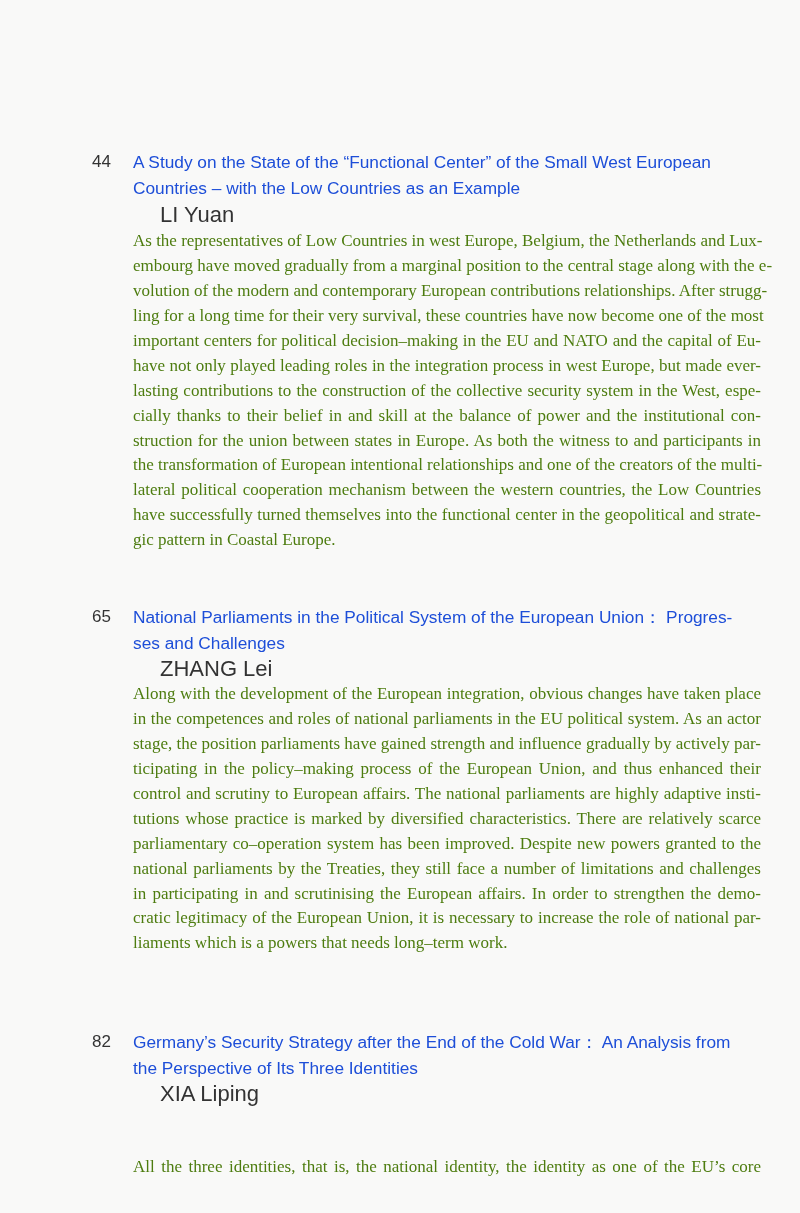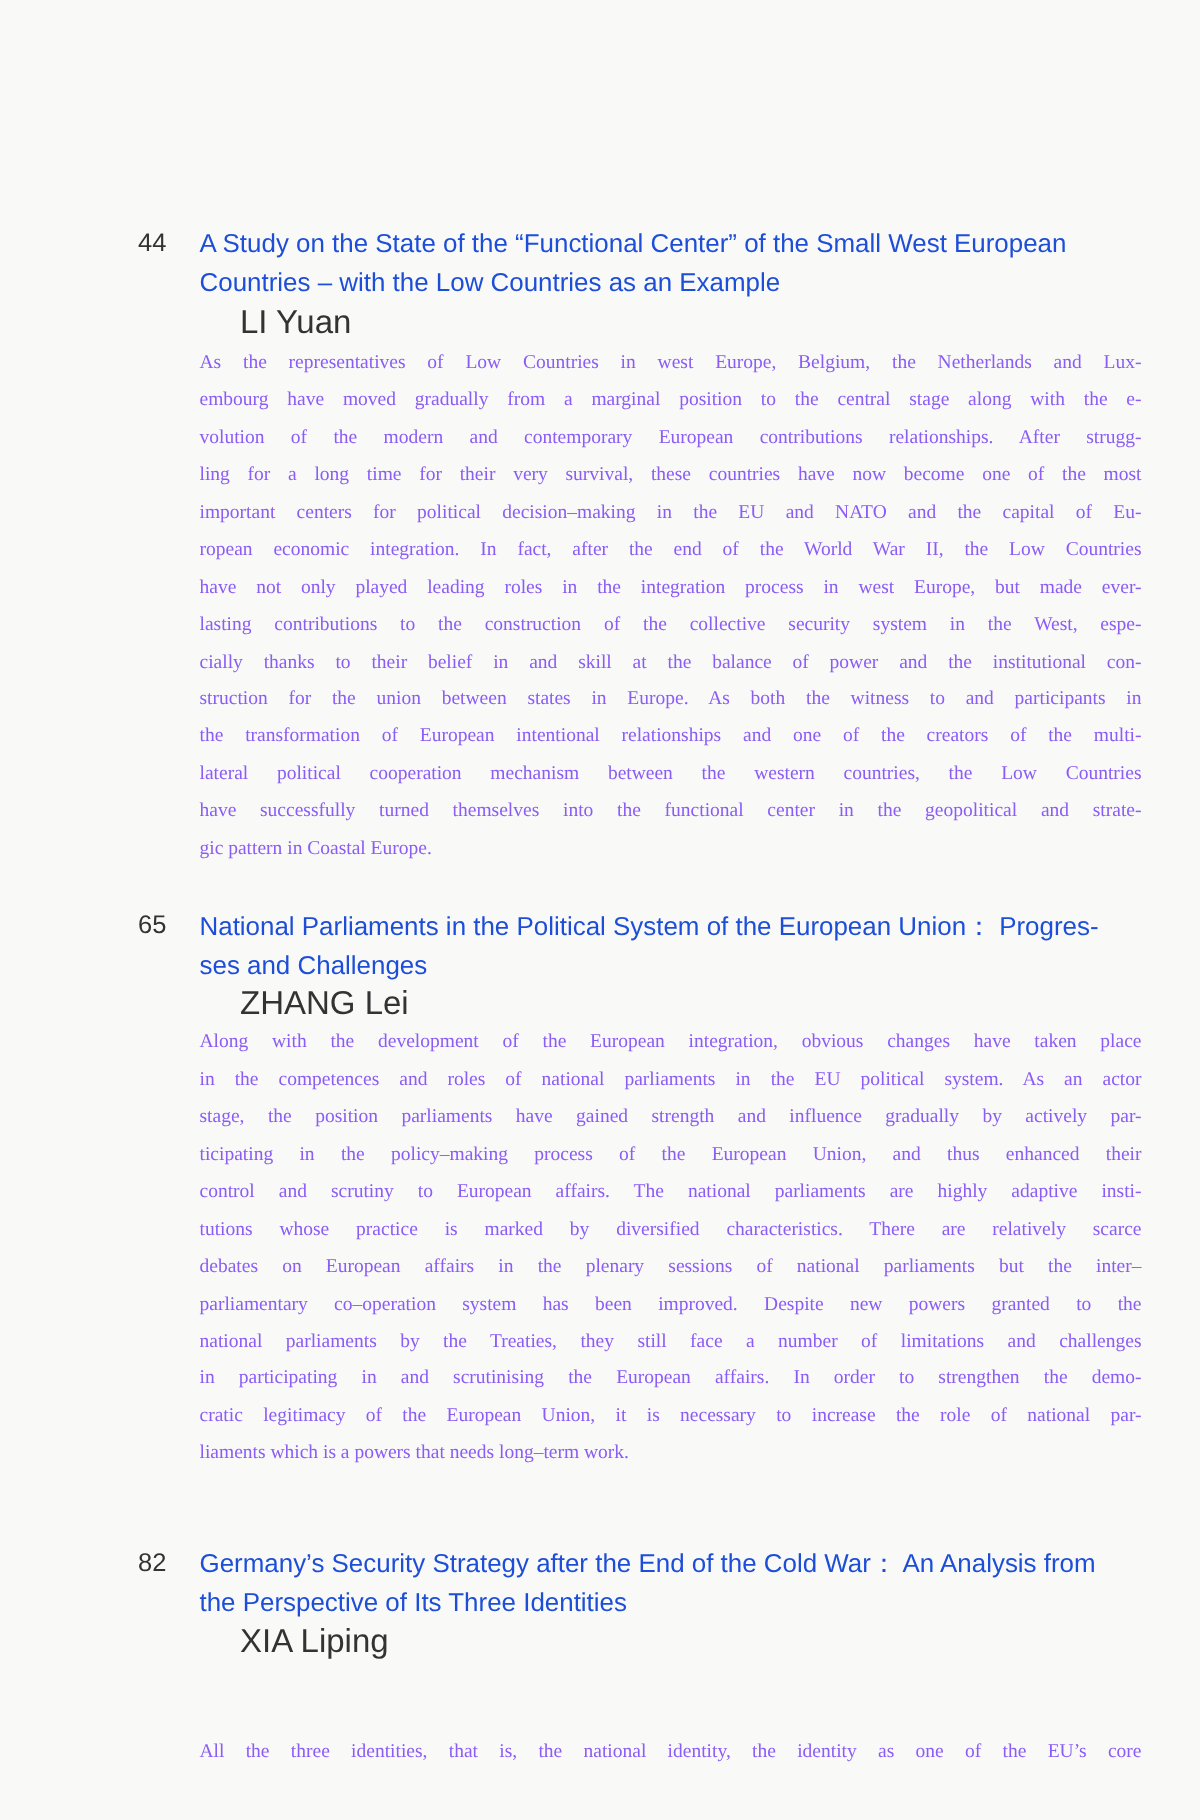--- a/index.html
+++ b/index.html
@@ -60,23 +60,23 @@
     line-height: 26px;
     color: #333;
     white-space: nowrap;
     margin-left: 27px;
   }
   .entry-abstract {
     position: absolute;
     left: 133px;
     width: 628px;
     font-family: "Liberation Serif", serif;
-    font-size: 13px;
+    font-size: 17px;
     line-height: 24.95px;
-    color: #8b5cf6;
+    color: #4d7c0f;
   }
   .entry-abstract .ln {
     display: block;
     white-space: nowrap;
     text-align: justify;
     text-align-last: justify;
     height: 24.95px;
   }
   .entry-abstract .ln.last {
     text-align-last: left;
@@ -93,21 +93,20 @@
       <span class="ln">A Study on the State of the “Functional Center” of the Small West European</span>
       <span class="ln">Countries – with the Low Countries as an Example</span>
     </h2>
     <span class="entry-author" style="top:53px;">LI Yuan</span>
     <div class="entry-abstract" style="top:80px;">
       <span class="ln">As the representatives of Low Countries in west Europe, Belgium, the Netherlands and Lux-</span>
       <span class="ln">embourg have moved gradually from a marginal position to the central stage along with the e-</span>
       <span class="ln">volution of the modern and contemporary European contributions relationships. After strugg-</span>
       <span class="ln">ling for a long time for their very survival, these countries have now become one of the most</span>
       <span class="ln">important centers for political decision–making in the EU and NATO and the capital of Eu-</span>
-      <span class="ln">ropean economic integration. In fact, after the end of the World War II, the Low Countries</span>
       <span class="ln">have not only played leading roles in the integration process in west Europe, but made ever-</span>
       <span class="ln">lasting contributions to the construction of the collective security system in the West, espe-</span>
       <span class="ln">cially thanks to their belief in and skill at the balance of power and the institutional con-</span>
       <span class="ln">struction for the union between states in Europe. As both the witness to and participants in</span>
       <span class="ln">the transformation of European intentional relationships and one of the creators of the multi-</span>
       <span class="ln">lateral political cooperation mechanism between the western countries, the Low Countries</span>
       <span class="ln">have successfully turned themselves into the functional center in the geopolitical and strate-</span>
       <span class="ln last">gic pattern in Coastal Europe.</span>
     </div>
   </div>
@@ -119,21 +118,20 @@
       <span class="ln">ses and Challenges</span>
     </h2>
     <span class="entry-author" style="top:52px;">ZHANG Lei</span>
     <div class="entry-abstract" style="top:78px;">
       <span class="ln">Along with the development of the European integration, obvious changes have taken place</span>
       <span class="ln">in the competences and roles of national parliaments in the EU political system. As an actor</span>
       <span class="ln">stage, the position parliaments have gained strength and influence gradually by actively par-</span>
       <span class="ln">ticipating in the policy–making process of the European Union, and thus enhanced their</span>
       <span class="ln">control and scrutiny to European affairs. The national parliaments are highly adaptive insti-</span>
       <span class="ln">tutions whose practice is marked by diversified characteristics. There are relatively scarce</span>
-      <span class="ln">debates on European affairs in the plenary sessions of national parliaments but the inter–</span>
       <span class="ln">parliamentary co–operation system has been improved. Despite new powers granted to the</span>
       <span class="ln">national parliaments by the Treaties, they still face a number of limitations and challenges</span>
       <span class="ln">in participating in and scrutinising the European affairs. In order to strengthen the demo-</span>
       <span class="ln">cratic legitimacy of the European Union, it is necessary to increase the role of national par-</span>
       <span class="ln last">liaments which is a powers that needs long–term work.</span>
     </div>
   </div>
 
   <div class="entry" style="top:1013px;">
     <span class="entry-num">82</span>

